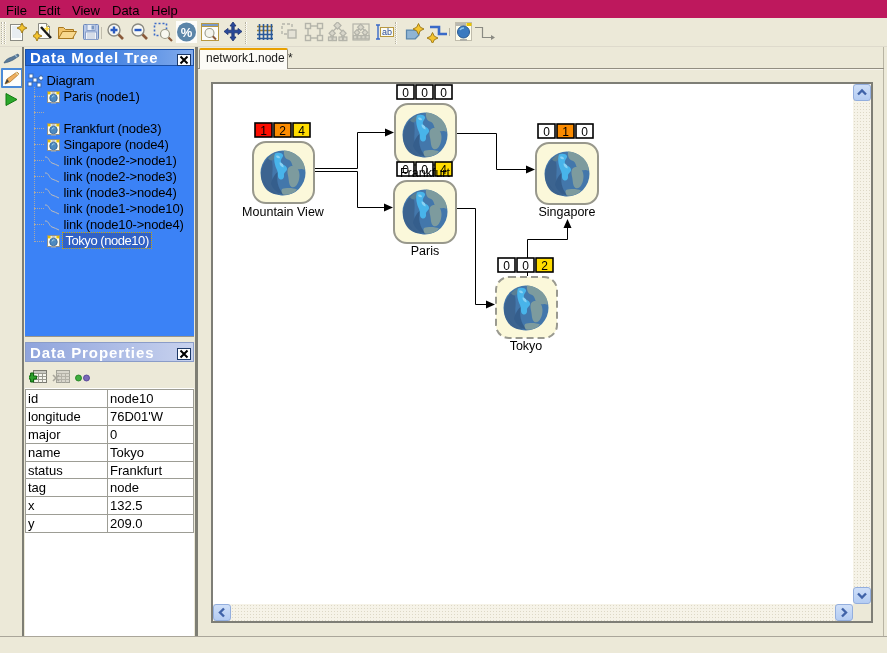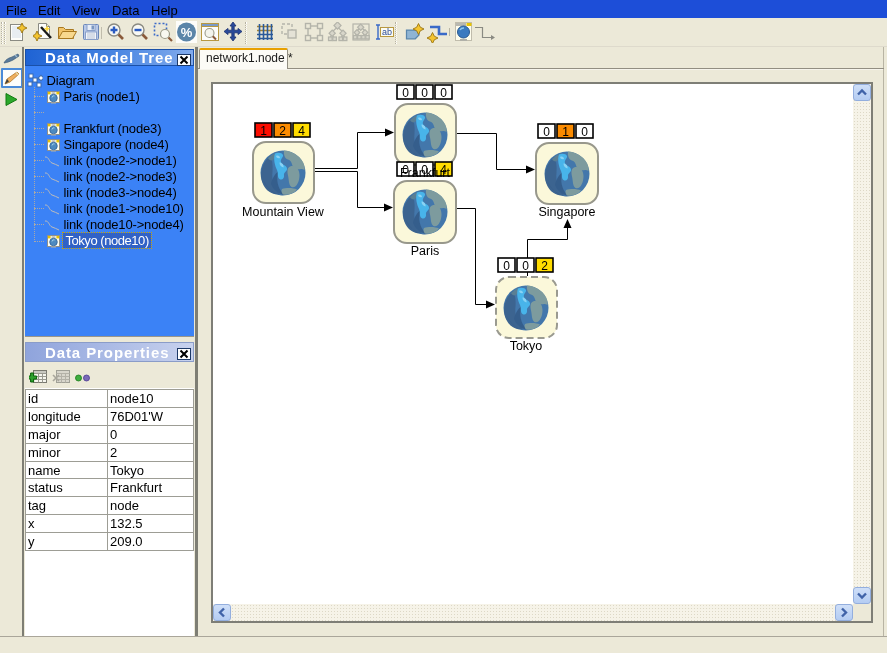--- a/index.html
+++ b/index.html
@@ -3,21 +3,21 @@
 <meta charset="utf-8">
 <style>
 *{margin:0;padding:0;box-sizing:border-box}
 html,body{width:887px;height:653px}
 body{font-family:"Liberation Sans",sans-serif;}
 #app{position:relative;width:887px;height:653px;background:#ece9d8;overflow:hidden}
 .abs{position:absolute}
 .mi{position:absolute;top:3px;font-size:13px;color:#000}
 .ticon{position:absolute;top:4px}
 .grip{position:absolute;top:4px;width:2px;height:22px;border-left:1px dotted #b6b2a2;border-right:1px dotted #fff}
-.ttl{position:absolute;left:25px;width:169px;height:17px;color:#fff;font-weight:bold;font-size:15px;line-height:16px;padding-left:19px;letter-spacing:0.9px}
+.ttl{position:absolute;left:25px;width:169px;height:17px;color:#fff;font-weight:bold;font-size:15px;line-height:16px;padding-left:4px;letter-spacing:0.9px}
 .xbtn{position:absolute;left:151px;top:4px;width:14px;height:12px;background:#fff;border:1px solid #1c3866}
 .trow{position:absolute;left:0;height:16px;font-size:13px;letter-spacing:-0.15px;line-height:16px;color:#000;white-space:nowrap}
 .prow td{font-size:13px;color:#000;border:1px solid #9d9d95;height:17.9px;padding:0 0 0 2px;vertical-align:middle;line-height:13px}
 .sbtn{position:absolute;background:linear-gradient(180deg,#cfdff8,#b4ccf2);border:1px solid #93aede;border-radius:3px}
 .sbtn svg{display:block;margin:-1px 0 0 -1px}
 </style>
 </head>
 <body>
 <div id="app">
 <svg width="0" height="0" style="position:absolute">
@@ -30,21 +30,21 @@
           <circle cx="6.5" cy="8" r="3.8" fill="#4d8ac0" stroke="#2a5a92" stroke-width="0.7"></circle>
           <path d="M5,7.5 a2,2 0 0 1 2.6,-1.6" stroke="#9ecce8" fill="none" stroke-width="1"></path>
           <rect x="4" y="12.5" width="5" height="1" fill="#b4b4ac"></rect>
         </g>
     <g id="licoS">
           <path d="M1,2 C5,1.5 5,7 8,8 C10,8.7 13,10 15,11" stroke="#bcbcbc" fill="none" stroke-width="1"></path>
         </g>
   </defs>
 </svg>
 
-  <div class="abs" style="left:0;top:0;width:887px;height:18px;background:#1d4ed8">
+  <div class="abs" style="left:0;top:0;width:887px;height:18px;background:#be185d">
     <span class="mi" style="left:6px">File</span>
     <span class="mi" style="left:38px">Edit</span>
     <span class="mi" style="left:72px">View</span>
     <span class="mi" style="left:112px">Data</span>
     <span class="mi" style="left:151px">Help</span>
   </div>
 
   <div id="toolbar" class="abs" style="left:0;top:18px;width:887px;height:29px;background:#ece9d8;border-bottom:1px solid #dedacc">
     <span class="grip" style="left:1px"></span>
     <span class="grip" style="left:4px"></span>
@@ -294,24 +294,20 @@
           </tr>
       <tr class="prow">
             <td>longitude</td>
             <td>76D01'W</td>
           </tr>
       <tr class="prow">
             <td>major</td>
             <td>0</td>
           </tr>
       <tr class="prow">
-            <td>minor</td>
-            <td>2</td>
-          </tr>
-      <tr class="prow">
             <td>name</td>
             <td>Tokyo</td>
           </tr>
       <tr class="prow">
             <td>status</td>
             <td>Frankfurt</td>
           </tr>
       <tr class="prow">
             <td>tag</td>
             <td>node</td>

